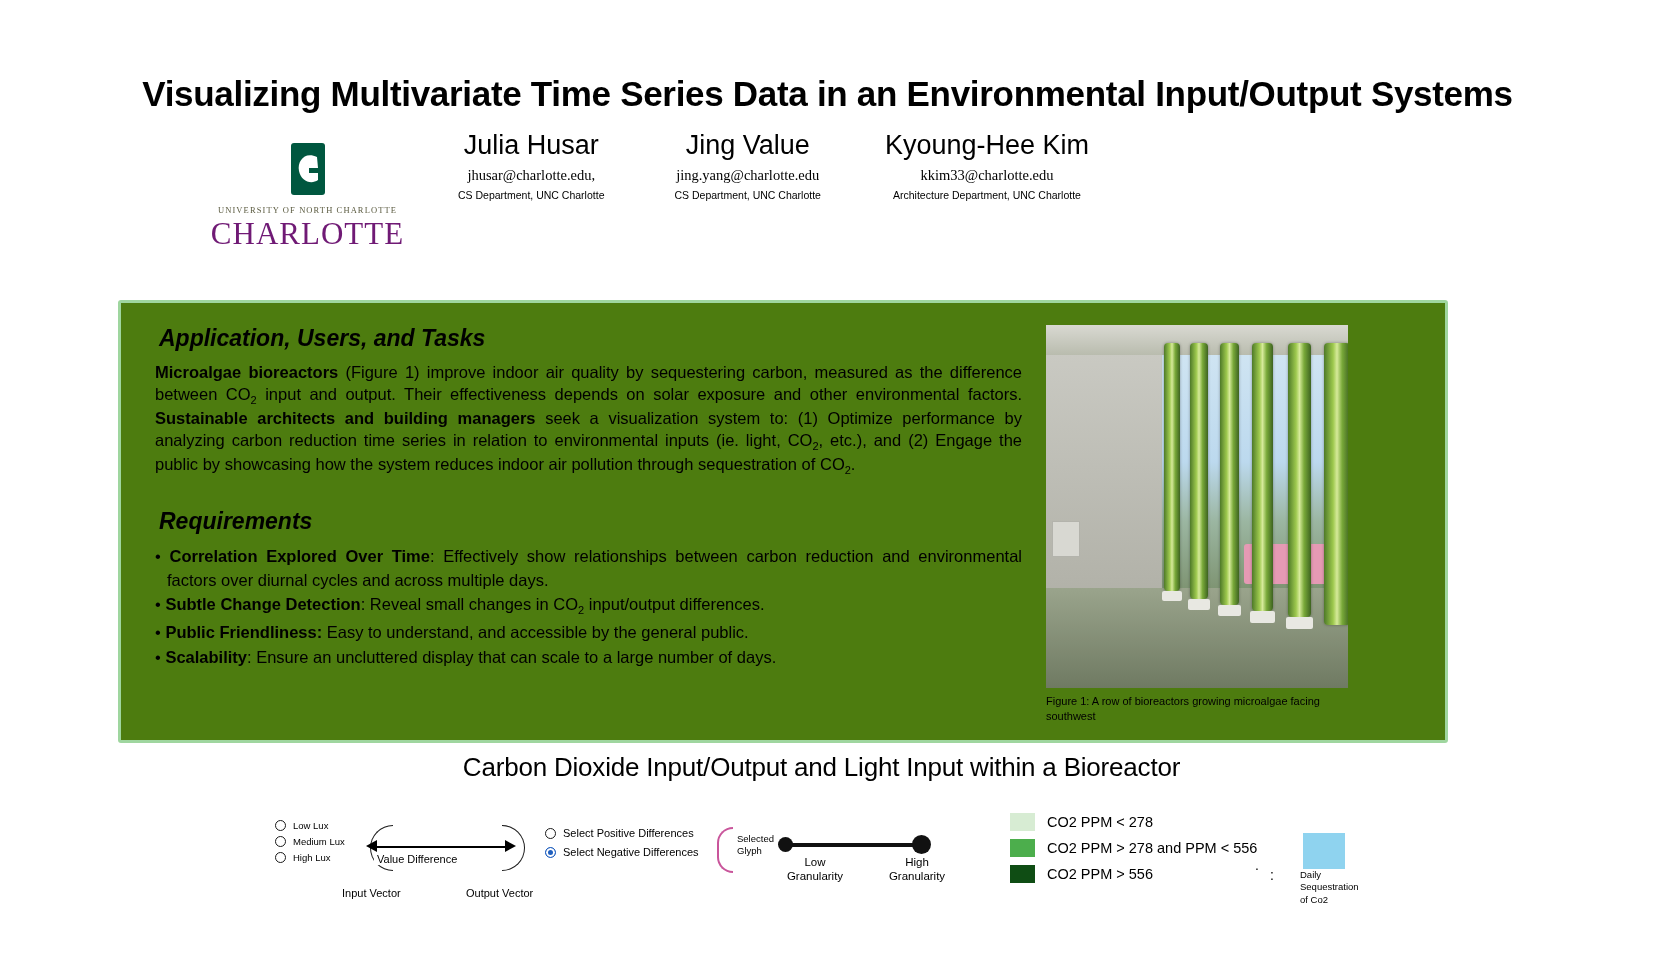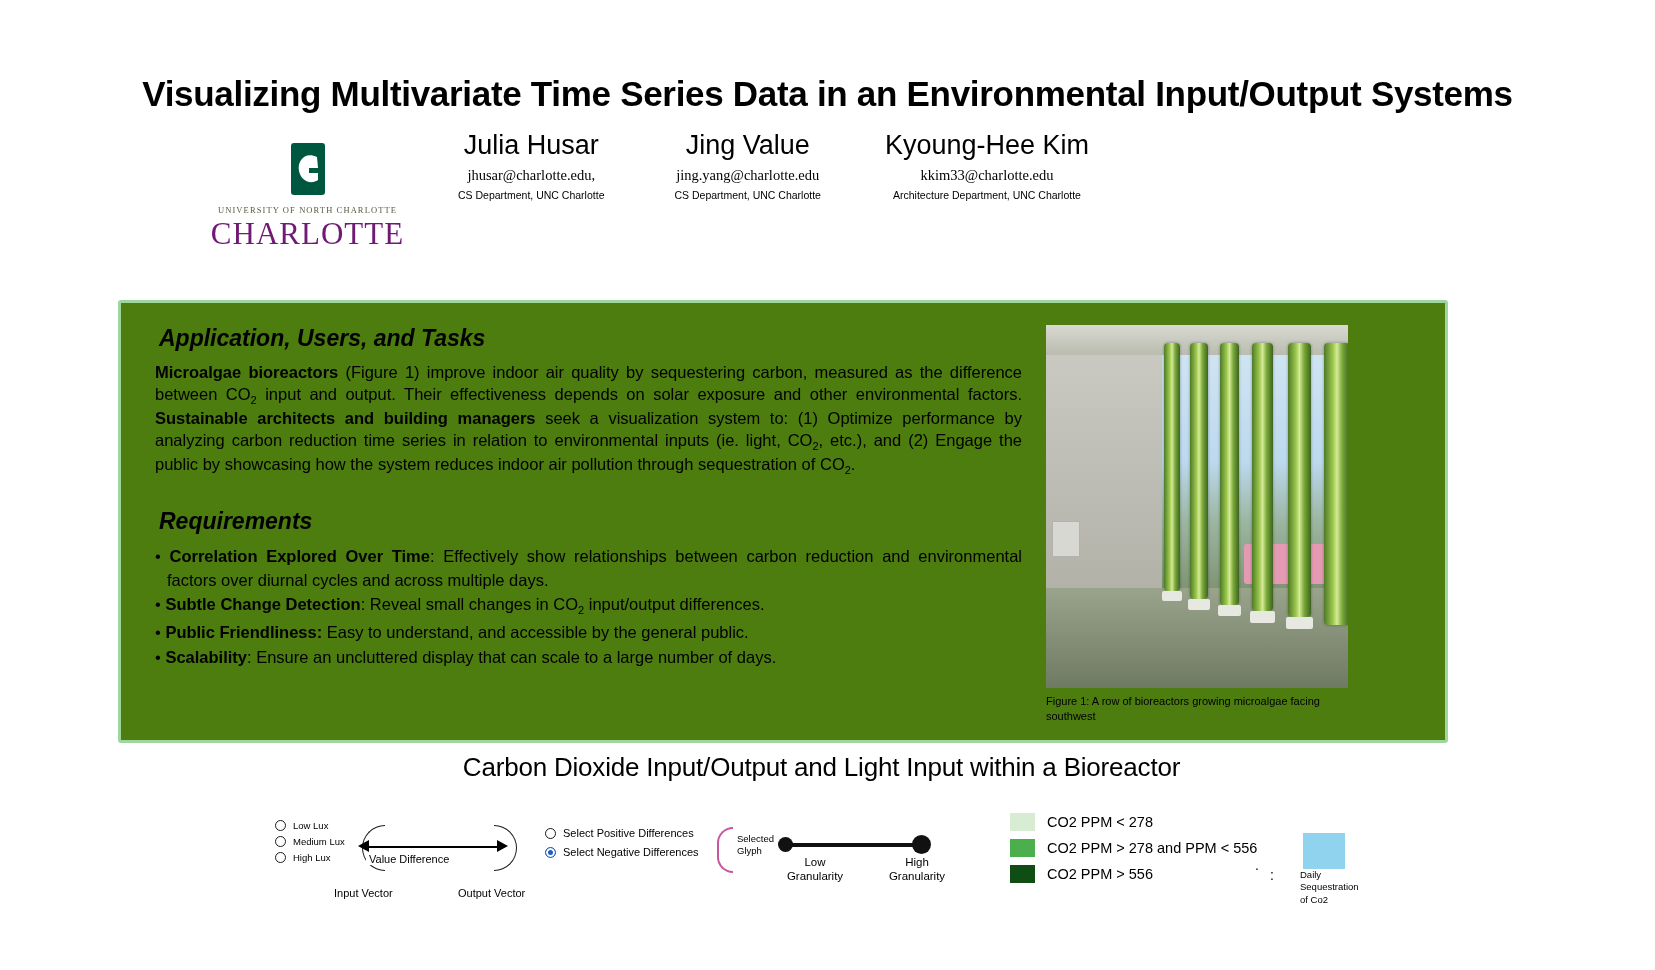--- a/index.html
+++ b/index.html
@@ -226,21 +226,21 @@
   
   .lux { left: 275px; top: 15px; font-size: 9.5px; }
   .lux .opt { display: flex; align-items: center; margin-bottom: 5px; }
   .radio {
     width: 11px; height: 11px; border: 1.4px solid #1a1a1a; border-radius: 50%;
     margin-right: 7px; box-sizing: border-box; background: #fff;
   }
   .radio.filled { border-color: #1f5fbf; background: #1f5fbf; box-shadow: inset 0 0 0 2px #fff; }
 
   
-  .vectors { left: 334px; top: 10px; width: 200px; height: 90px; }
+  .vectors { left: 342px; top: 10px; width: 200px; height: 90px; }
   .vec-label { position: absolute; font-size: 11px; }
   .arrowbox { position: absolute; left: 24px; top: 22px; width: 150px; height: 20px; }
   .arrow-line { position: absolute; left: 10px; right: 10px; top: 9px; height: 1.6px; background: #000; }
   .arrow-head {
     position: absolute; top: 3px; width: 0; height: 0;
     border-top: 6px solid transparent; border-bottom: 6px solid transparent;
   }
   .arrow-head.left { left: 0; border-right: 11px solid #000; }
   .arrow-head.right { right: 0; border-left: 11px solid #000; }
   .vdiff {

